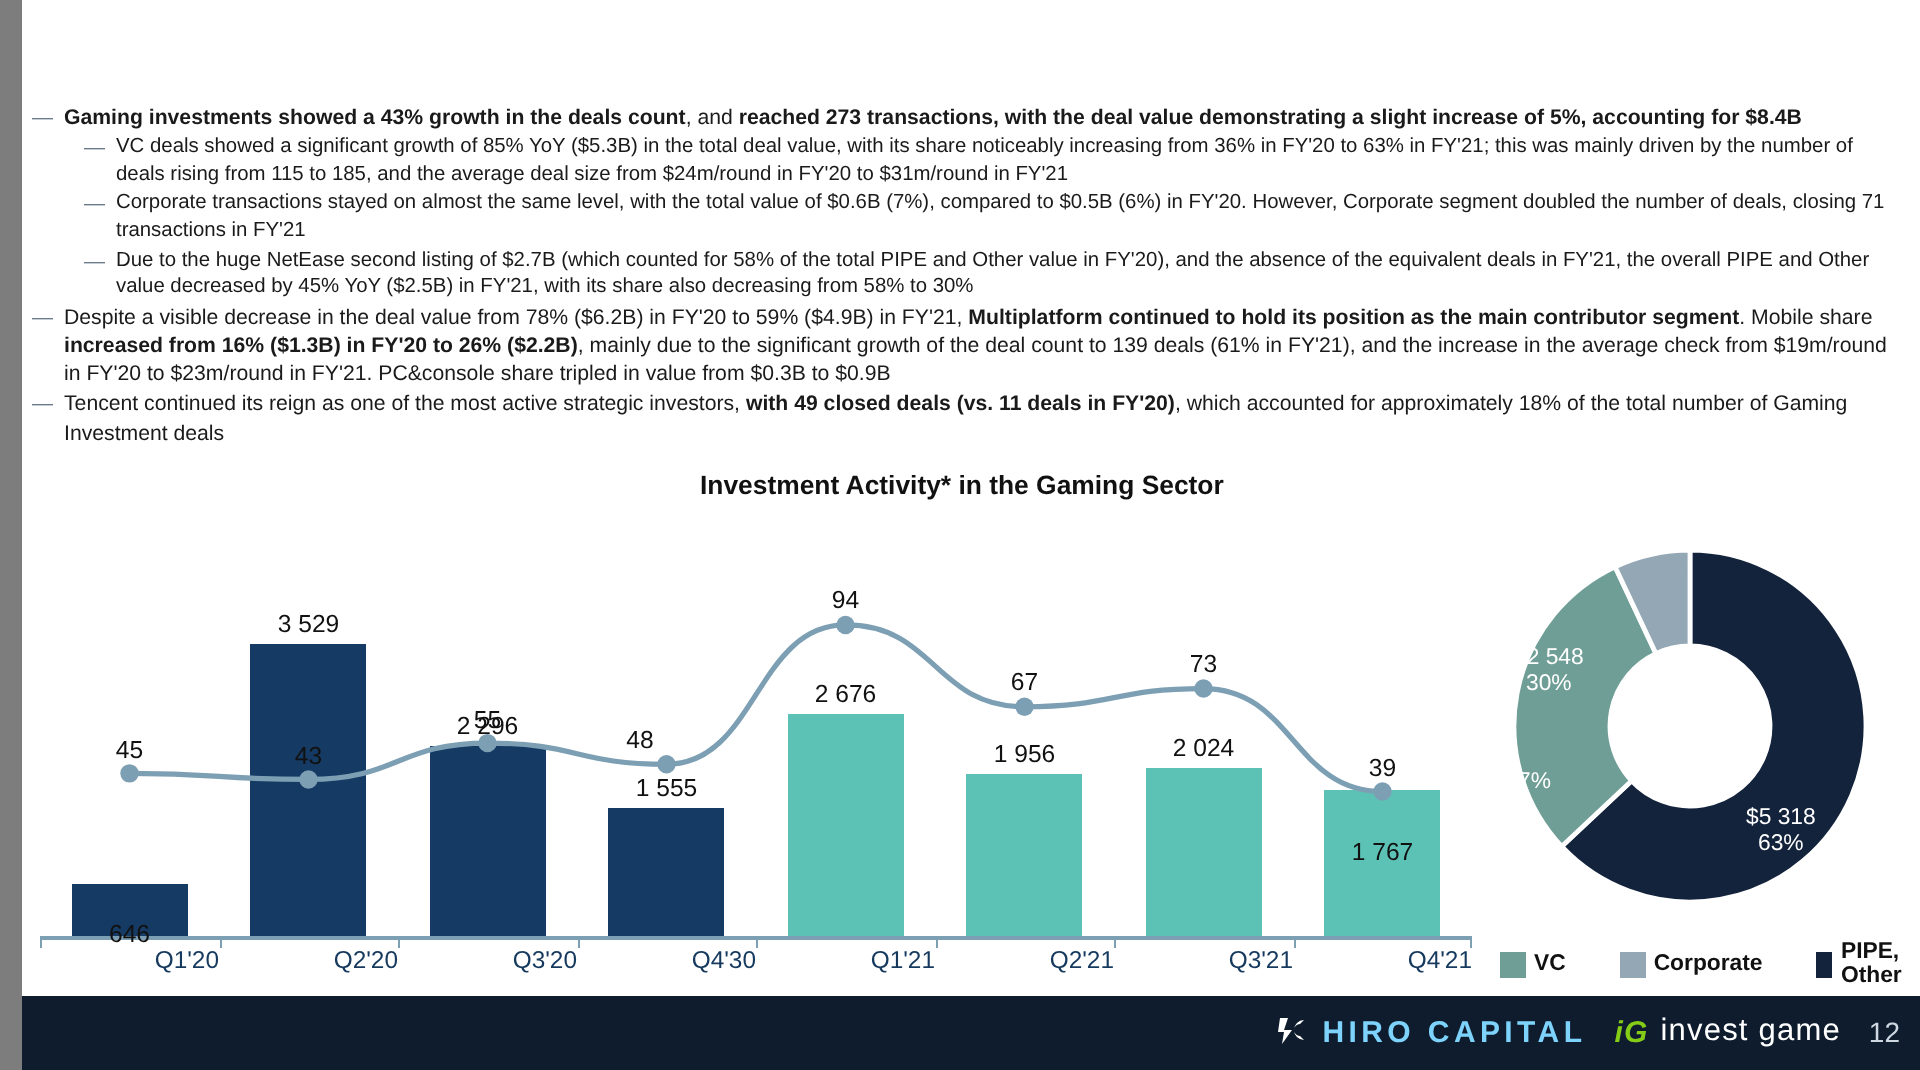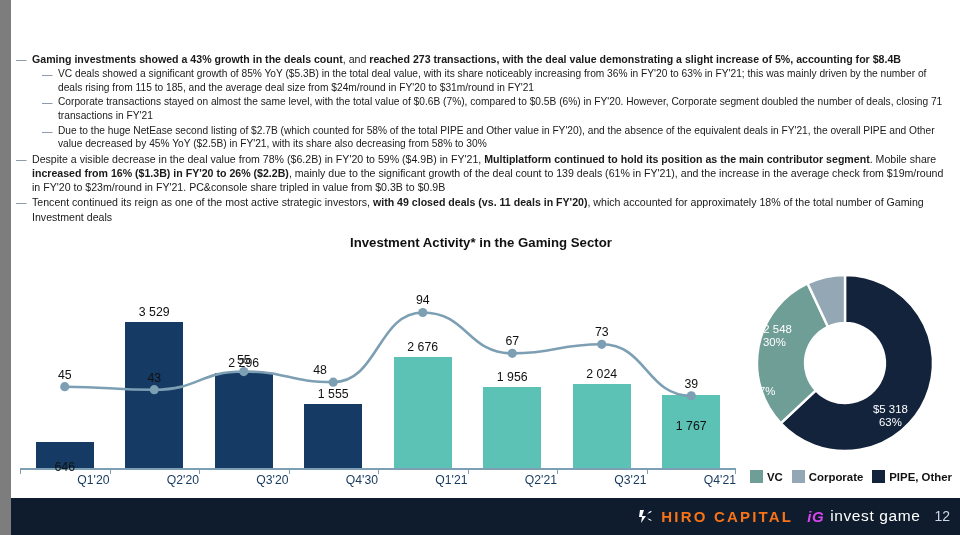--- a/index.html
+++ b/index.html
@@ -76,33 +76,33 @@
   
   .donut-wrap { position: absolute; left: 745px; top: 263px; width: 200px; height: 200px; }
   .donut-hole {
     position: absolute; left: 62px; top: 62px; width: 76px; height: 76px;
     border-radius: 50%; background: #fff;
     display: flex; align-items: center; justify-content: center;
   }
   .donut-center { font-size: 17px; font-weight: bold; color: #111; }
   .dlab { position: absolute; color: #ffffff; font-size: 11.4px; line-height: 13.4px; text-align: center; white-space: nowrap; }
 
-  .donut-legend { position: absolute; left: 750px; top: 470px; display: flex; align-items: center; gap: 9px; }
+  .donut-legend { position: absolute; left: 750px; top: 470px; display: flex; align-items: center; gap: 27px; }
   .dl-item { display: flex; align-items: center; }
   .dl-sw { width: 13px; height: 13px; margin-right: 4px; }
   .dl-lab { font-size: 11.4px; font-weight: bold; color: #111; }
 
   
   .footer { position: absolute; left: 11px; top: 498px; width: 949px; height: 37px; background: #0e1c2e; }
   .note { position: absolute; left: 24px; top: 12px; font-size: 9.6px; color: #e6eaef; }
   .note i { font-style: italic; }
   .brands { position: absolute; right: 10px; top: 9px; display: flex; align-items: center; gap: 14px; }
-  .brand-hiro { display: flex; align-items: center; gap: 6px; color: #f97316; font-size: 15px; font-weight: bold; letter-spacing: 2.2px; }
+  .brand-hiro { display: flex; align-items: flex-start; gap: 6px; color: #7dd3fc; font-size: 15px; font-weight: bold; letter-spacing: 2.2px; }
   .brand-ig { display: flex; align-items: center; gap: 6px; color: #fff; font-size: 15.5px; letter-spacing: .6px; }
-  .ig-mark { color: #d946ef; font-weight: bold; font-style: italic; font-size: 15px; }
+  .ig-mark { color: #84cc16; font-weight: bold; font-style: italic; font-size: 15px; }
   .pagenum { color: #cfd8e2; font-size: 14px; }
 </style>
 </head>
 <body>
 
 <div class="slide">
 
   <div class="rail"></div>
 
 

